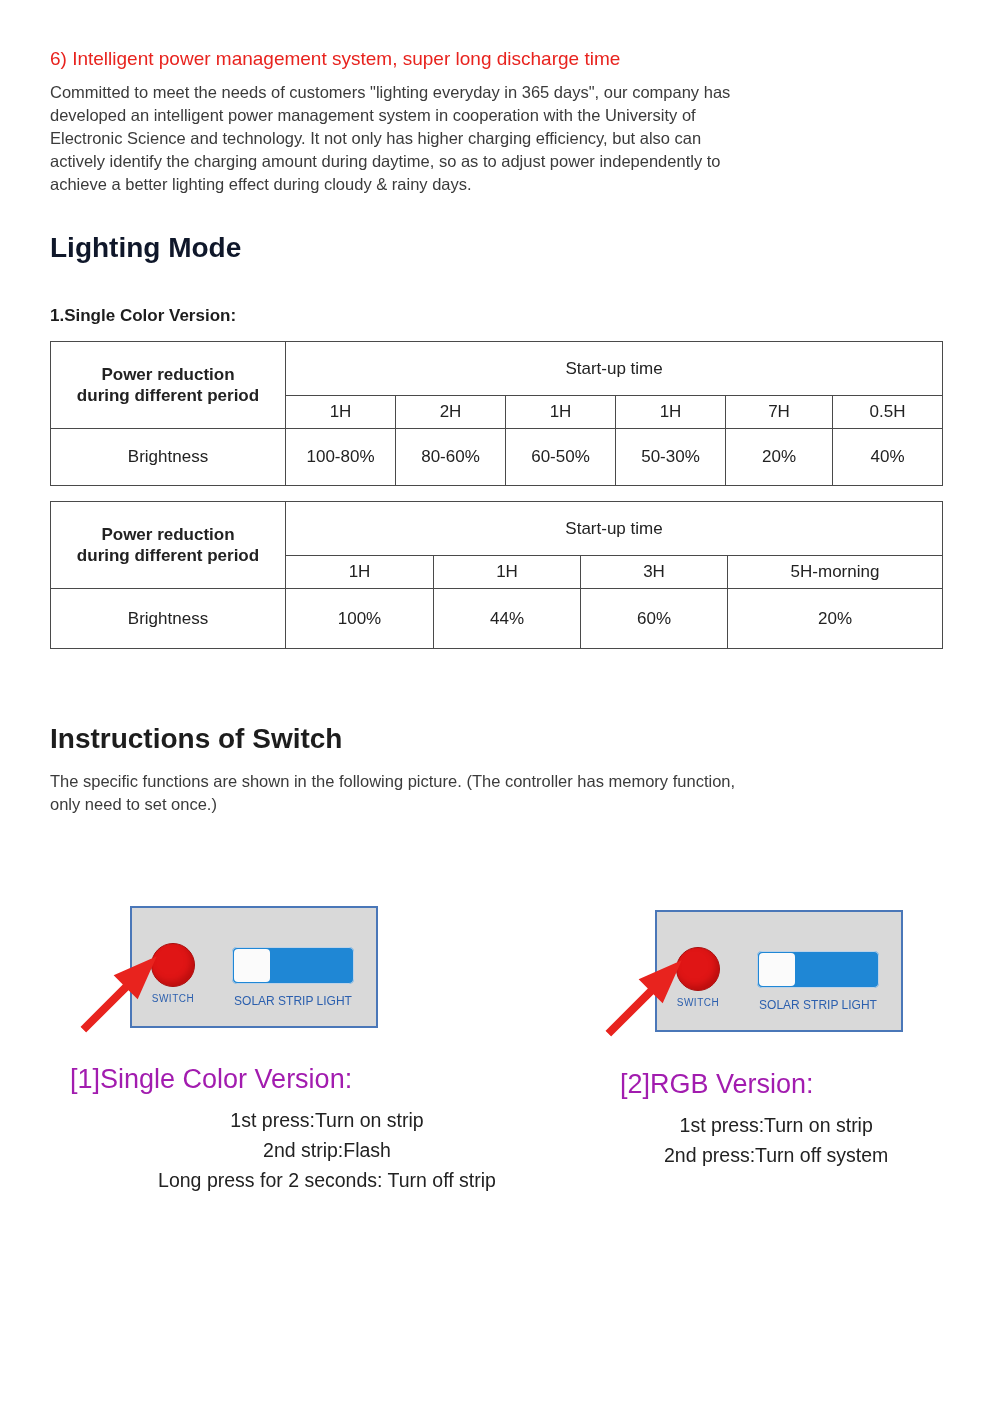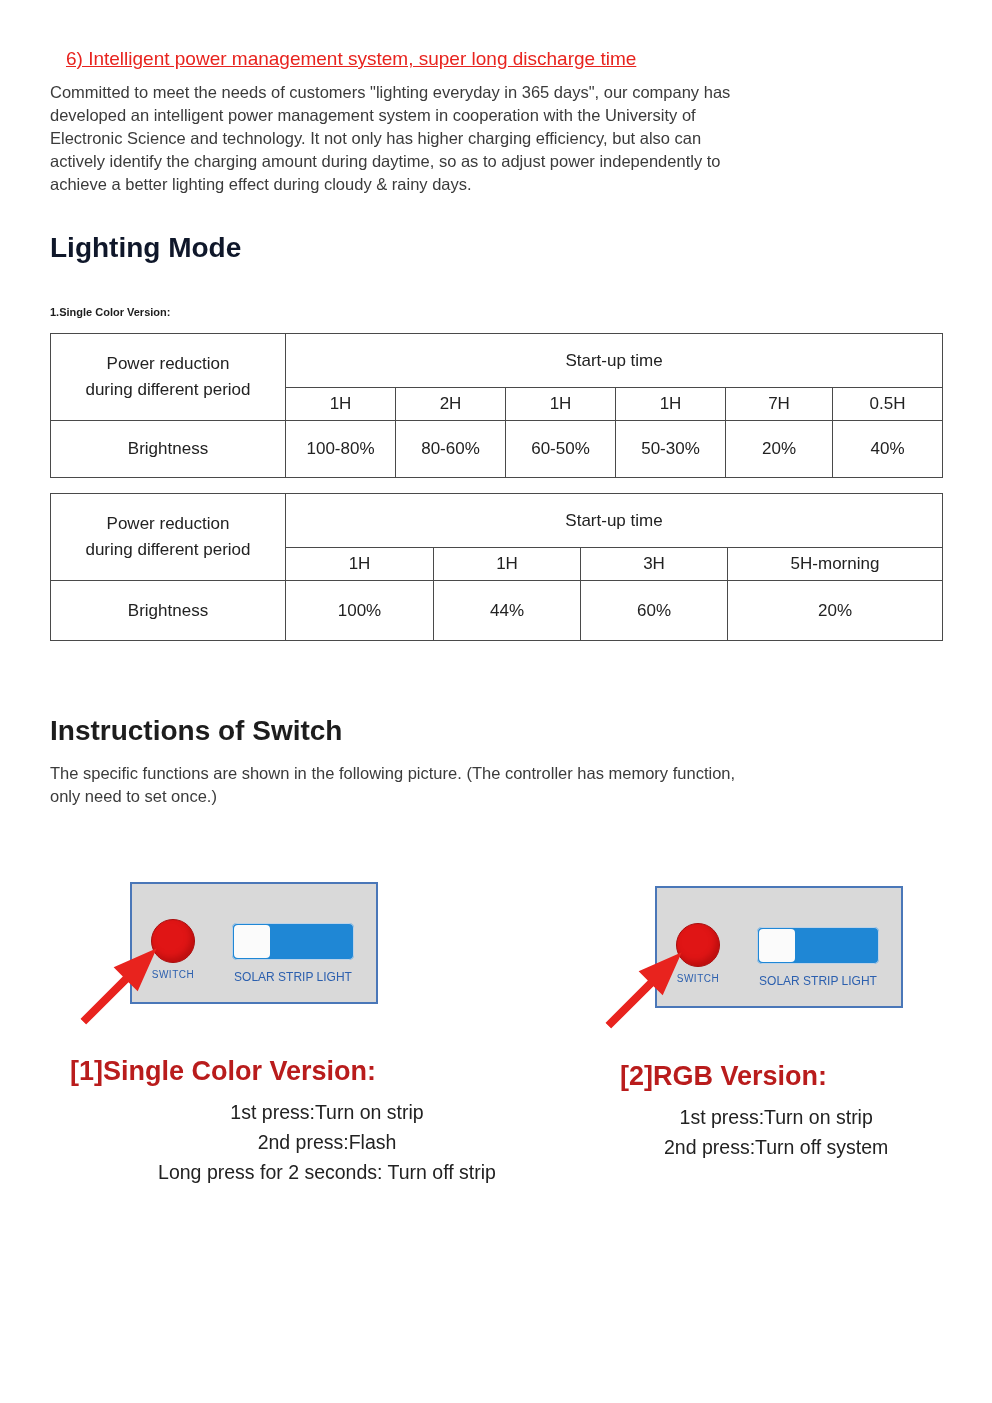--- a/index.html
+++ b/index.html
@@ -1,56 +1,56 @@
 <!DOCTYPE html>
 <html><head>
 <meta charset="utf-8">
 <style>
   * { margin:0; padding:0; box-sizing:border-box; }
   body { background:#ffffff; font-family:"Liberation Sans","DejaVu Sans",sans-serif; }
   .page { position:relative; width:992px; height:1403px; background:#fff; overflow:hidden; color:#2e2e2e; }
 
-  .section-title { margin:48px 50px 0 66px; font-size:19px; font-weight:400; color:#e8231e;text-decoration:underline; }
+  .section-title { margin:48px 50px 0 50px; font-size:19px; font-weight:400; color:#e8231e; }
   .intro { margin:11px 50px 0 50px; font-size:16.5px; line-height:23px; color:#3b3b3b; white-space:pre-line; }
 
   .h-main { margin:36px 0 0 50px; font-size:28px; font-weight:700; color:#0f172a; }
-  .h-sub { margin:42px 0 0 50px; font-size:11px; font-weight:700; color:#1d1d1d; }
+  .h-sub { margin:42px 0 0 50px; font-size:17px; font-weight:700; color:#1d1d1d; }
 
   table.spec { margin:15px 0 0 50px; width:892px; border-collapse:collapse; table-layout:fixed; }
   table.spec td { border:1px solid #4a4a4a; text-align:center; vertical-align:middle; font-size:17px; color:#222; }
-  td.corner-cell { font-size:16.5px; white-space:pre-line; line-height:26px; }
+  td.corner-cell { font-size:16.5px; white-space:pre-line; line-height:21px;font-weight:bold; }
   .r-head td { height:54px; }
   .r-times td { height:33px; }
   .r-vals td { height:57px; }
   #rgb-table .r-vals td { height:60px; }
 
   .inst-heading { margin:74px 0 0 50px; font-size:28px; font-weight:700; color:#1d1d1d; }
   .desc { margin:15px 50px 0 50px; font-size:16.5px; line-height:23px; color:#3b3b3b; white-space:pre-line; }
 
   .figures { position:relative; width:100%; height:148px; margin-top:74px; }
   .figure { position:absolute; top:0; width:248px; height:148px; }
   .figure.f1 { left:130px; }
   .figure.f2 { left:655px; top:4px; }
 
-  .panel { position:absolute; left:0; top:0; width:248px; height:122px; background:#d9d9d9; border:2px solid #4a77b8; }
+  .panel { position:absolute; left:0; top:16px; width:248px; height:122px; background:#d9d9d9; border:2px solid #4a77b8; }
   .red-btn { position:absolute; left:19px; top:35px; width:44px; height:44px; border-radius:50%;
              background:#e01515; border:1px solid #a80d0d; box-shadow:inset -3px -4px 6px rgba(120,0,0,.35); }
   .switch-label { position:absolute; left:9px; top:85px; width:64px; text-align:center;
                   font-size:10px; letter-spacing:.5px; color:#2b5fae; }
   .toggle { position:absolute; left:100px; top:39px; width:122px; height:37px; border-radius:5px;
             background:#1f87d5; box-shadow:inset 0 0 0 1px #bcd2e8; overflow:hidden; }
   .toggle-knob { position:absolute; left:2px; top:2px; width:36px; height:33px; background:#fbfbfb; border-radius:4px; }
   .toggle-label { position:absolute; left:88px; top:86px; width:146px; text-align:center;
                   font-size:12px; color:#2b5fae; }
   .arrow { position:absolute; left:-62px; top:84px; width:104px; height:38px; transform:rotate(-45deg); }
 
   .instructions-row { display:flex; margin-top:26px; align-items:flex-start; }
   .inst-col-1 { margin-left:70px; width:470px; }
   .inst-col-2 { margin-left:80px; padding-top:5px; }
-  .red-heading { font-size:27px; font-weight:700; color:#b91c1c; }
+  .red-heading { font-size:27px; font-weight:400; color:#a21caf; }
   .steps { margin-top:10px; padding-left:44px; font-size:19.5px; line-height:30px; color:#222; }
   .steps div { white-space:nowrap;text-align:center; }
 </style>
 </head>
 <body>
 
 <div class="page">
 
   <div class="section-title">6) Intelligent power management system, super long discharge time</div>
   <div class="intro">Committed to meet the needs of customers "lighting everyday in 365 days", our company has
@@ -164,21 +164,21 @@
       </svg>
     </div>
 
   </div>
 
   <div class="instructions-row">
     <div class="inst-col-1">
       <div class="red-heading">[1]Single Color Version:</div>
       <div class="steps">
         <div>1st press:Turn on strip</div>
-        <div>2nd press:Flash</div>
+        <div>2nd strip:Flash</div>
         <div>Long press for 2 seconds: Turn off strip</div>
       </div>
     </div>
     <div class="inst-col-2">
       <div class="red-heading">[2]RGB Version:</div>
       <div class="steps">
         <div>1st press:Turn on strip</div>
         <div>2nd press:Turn off system</div>
       </div>
     </div>

